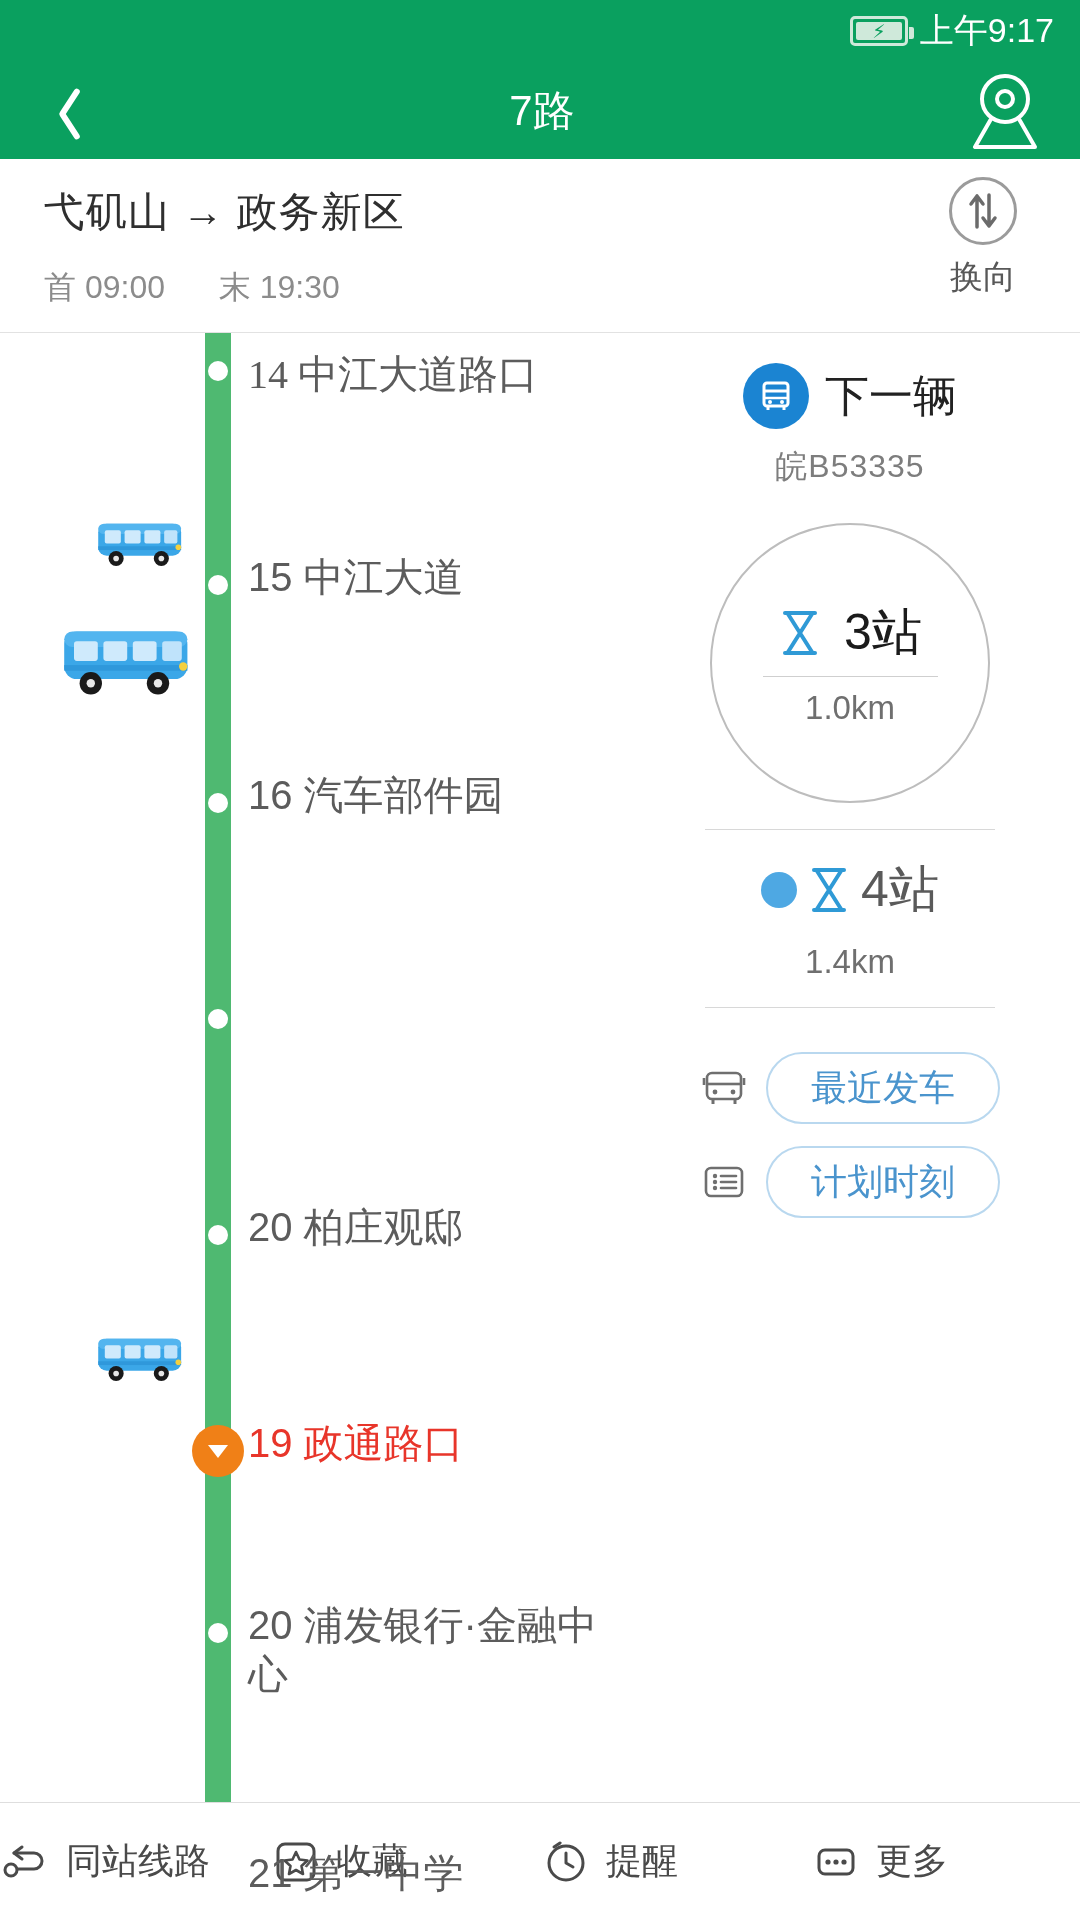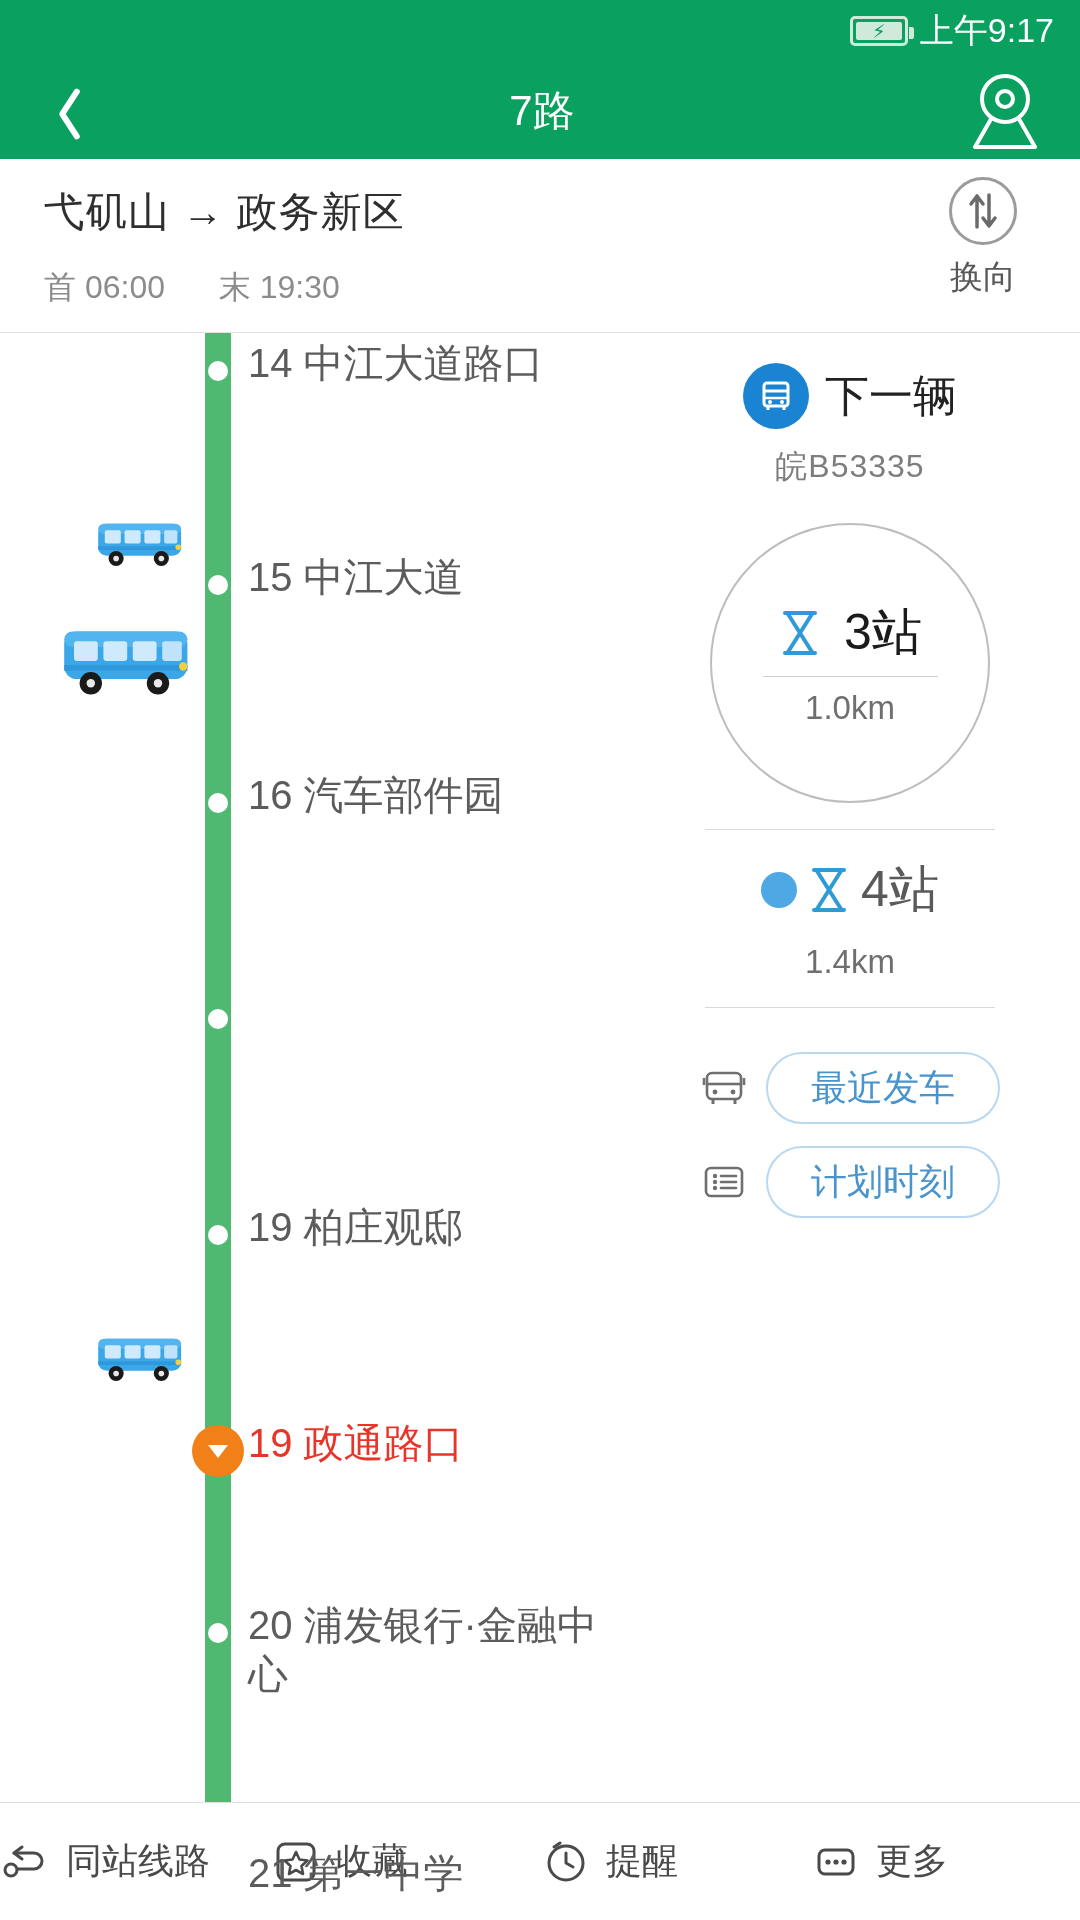--- a/index.html
+++ b/index.html
@@ -167,21 +167,21 @@
         <circle cx="36" cy="28" r="8" fill="none" stroke="#ffffff" stroke-width="4"></circle>
         <path d="M22 48 L6 76 L66 76 L50 48" fill="none" stroke="#ffffff" stroke-width="4" stroke-linejoin="round"></path>
       </svg>
     </div>
   </div>
 
   <div class="routehead">
     <div class="routename">弋矶山 → 政务新区</div>
     <div class="routetimes">
       <span>首</span>
-      <span>06:00</span>
+      <span>09:00</span>
       <span class="gap"></span>
       <span>末</span>
       <span>19:30</span>
     </div>
     <div class="swapbtn">
       <div class="swapcircle">
         <svg width="40" height="44" viewBox="0 0 40 44">
           <path d="M14 38 L14 7 M14 7 L8 15 M14 7 L20 15" fill="none" stroke="#6b6b6b" stroke-width="3.5" stroke-linecap="round"></path>
           <path d="M26 6 L26 37 M26 37 L20 29 M26 37 L32 29" fill="none" stroke="#6b6b6b" stroke-width="3.5" stroke-linecap="round"></path>
         </svg>
@@ -190,36 +190,36 @@
     </div>
   </div>
 
   <div class="body">
 
     <div class="listcol">
       <div class="rail"></div>
       <div class="stations" id="stations-root">
           <div class="station">
             <div class="dot" style="top: 28px;"></div>
-            <div class="stname" style="top: 6px;">14 中江大道路口</div>
+            <div class="stname" style="top: 18px; font-family: Liberation Serif, serif;">14 中江大道路口</div>
           </div>
           <div class="station">
             <div class="dot" style="top: 142px;"></div>
             <div class="stname" style="top: 120px;">15 中江大道</div>
           </div>
           <div class="station">
             <div class="dot" style="top: 260px;"></div>
             <div class="stname" style="top: 238px;">16 汽车部件园</div>
           </div>
           <div class="station">
             <div class="dot" style="top: 376px;"></div>
           </div>
           <div class="station">
             <div class="dot" style="top: 492px;"></div>
-            <div class="stname" style="top: 470px;">19 柏庄观邸</div>
+            <div class="stname" style="top: 470px;">20 柏庄观邸</div>
           </div>
           <div class="station current">
             <div class="marker-current" style="top: 592px;">
               <div class="tri"></div>
             </div>
             <div class="stname" style="top: 586px;">19 政通路口</div>
           </div>
           <div class="station">
             <div class="dot" style="top: 690px;"></div>
             <div class="stname" style="top: 668px;">20 浦发银行·金融中心</div>

